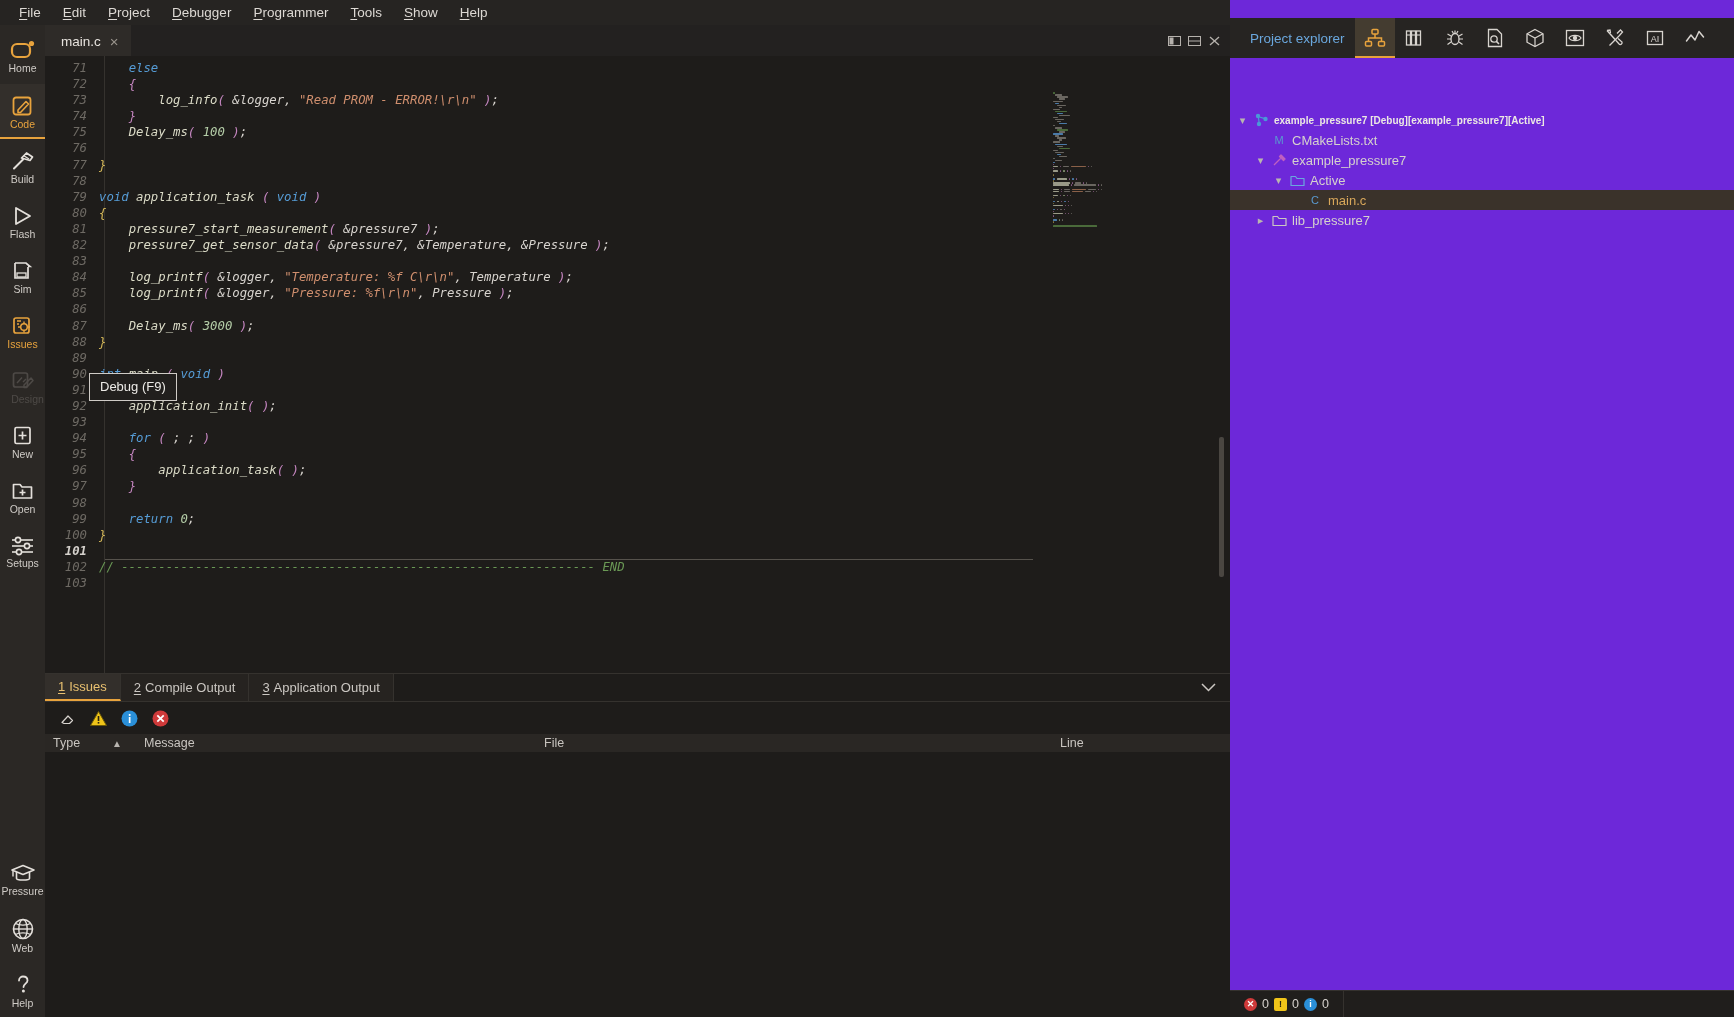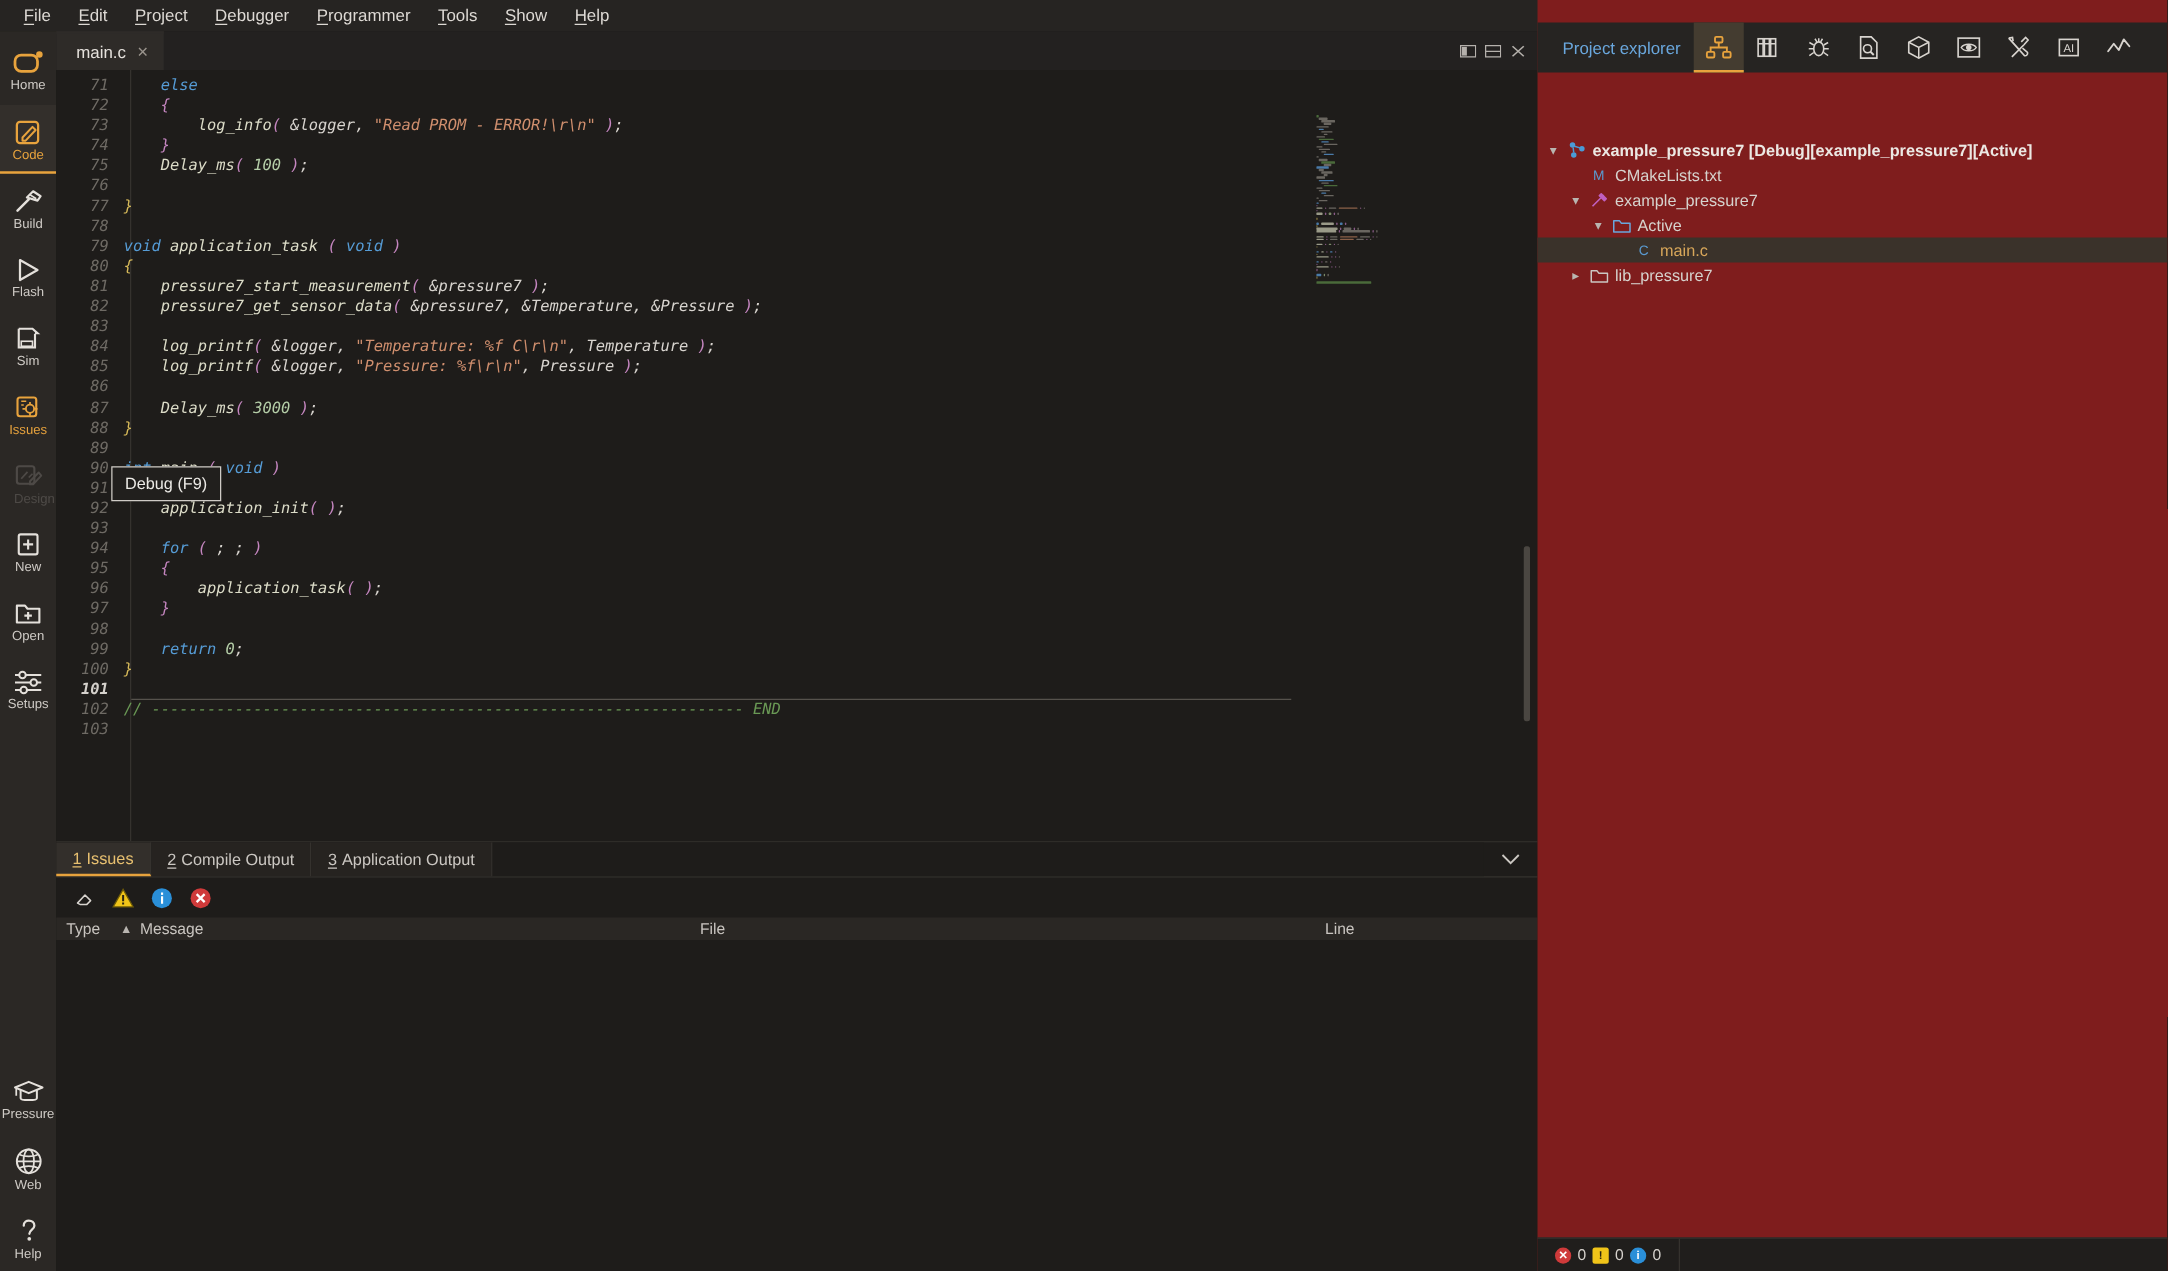--- a/index.html
+++ b/index.html
@@ -153,36 +153,36 @@
     position:absolute; top:28px; left:0; width:1185px; height:32px;
     display:flex; align-items:center; gap:6px; padding-left:10px;
   }
   .tbtn {
     width:25px; height:22px; display:flex; align-items:center;
     justify-content:center; cursor:pointer; border-radius:2px;
   }
   .issues-head {
     position:absolute; top:60px; left:0; width:1185px; height:18px;
     background:#2a2724; display:flex; align-items:center;
-    font-size:12.5px; color:#c9c5c0;
+    font-size:12.5px; color:#c9c5c0;gap:16px;
   }
   .ih-type { width:45px; padding-left:8px; }
   .ih-sortarrow { width:22px; text-align:center; color:#b9b5b0; font-size:10px; }
   .ih-msg { flex:1 1 auto; }
   .ih-file { width:500px; }
   .ih-line { width:170px; }
   .issues-body {
     position:absolute; top:78px; left:0; width:1185px; height:266px;
     background:#1e1c1a;
   }
 
   
   .right {
     position:absolute; top:0; left:1230px; width:504px; height:1017px;
-    background:#7f1d1d;
+    background:#6d28d9;
   }
   .rp-head {
     position:absolute; top:18px; left:0; width:504px; height:40px;
     display:flex; align-items:stretch; background:#262422;
   }
   .rp-title {
     display:flex; align-items:center; padding-left:20px; padding-right:10px;
     font-size:13.5px; color:#6aa7dd; white-space:nowrap;
   }
   .rp-icons { display:flex; align-items:stretch; }
@@ -205,21 +205,21 @@
     padding:3px 2px 5px; outline:none;
   }
   .filter-input::placeholder { color:#a9a5a0; }
   .tree { position:absolute; top:110px; left:0; width:504px; }
   .trow {
     display:flex; align-items:center; height:20px; font-size:13px;
     color:#d6d2cd; cursor:pointer; padding-left:4px; white-space:nowrap;
   }
   .trow.sel { background:#3a322a; }
   .trow.sel .tlabel { color:#d8a75a; }
-  .trow.root .tlabel { font-weight:bold; color:#ece8e3; font-size:13px; }
+  .trow.root .tlabel { font-weight:bold; color:#ece8e3; font-size:10px; }
   .twist {
     width:17px; text-align:center; color:#b9b5b0; font-size:11px; flex:0 0 17px;
   }
   .ticon { width:20px; display:flex; justify-content:center; flex:0 0 20px; }
   .tlabel { padding-left:3px; }
   .statusbar {
     position:absolute; bottom:0; left:0; width:504px; height:27px;
     background:#201e1c; border-top:1px solid #35322e;
     display:flex; align-items:center;
   }

